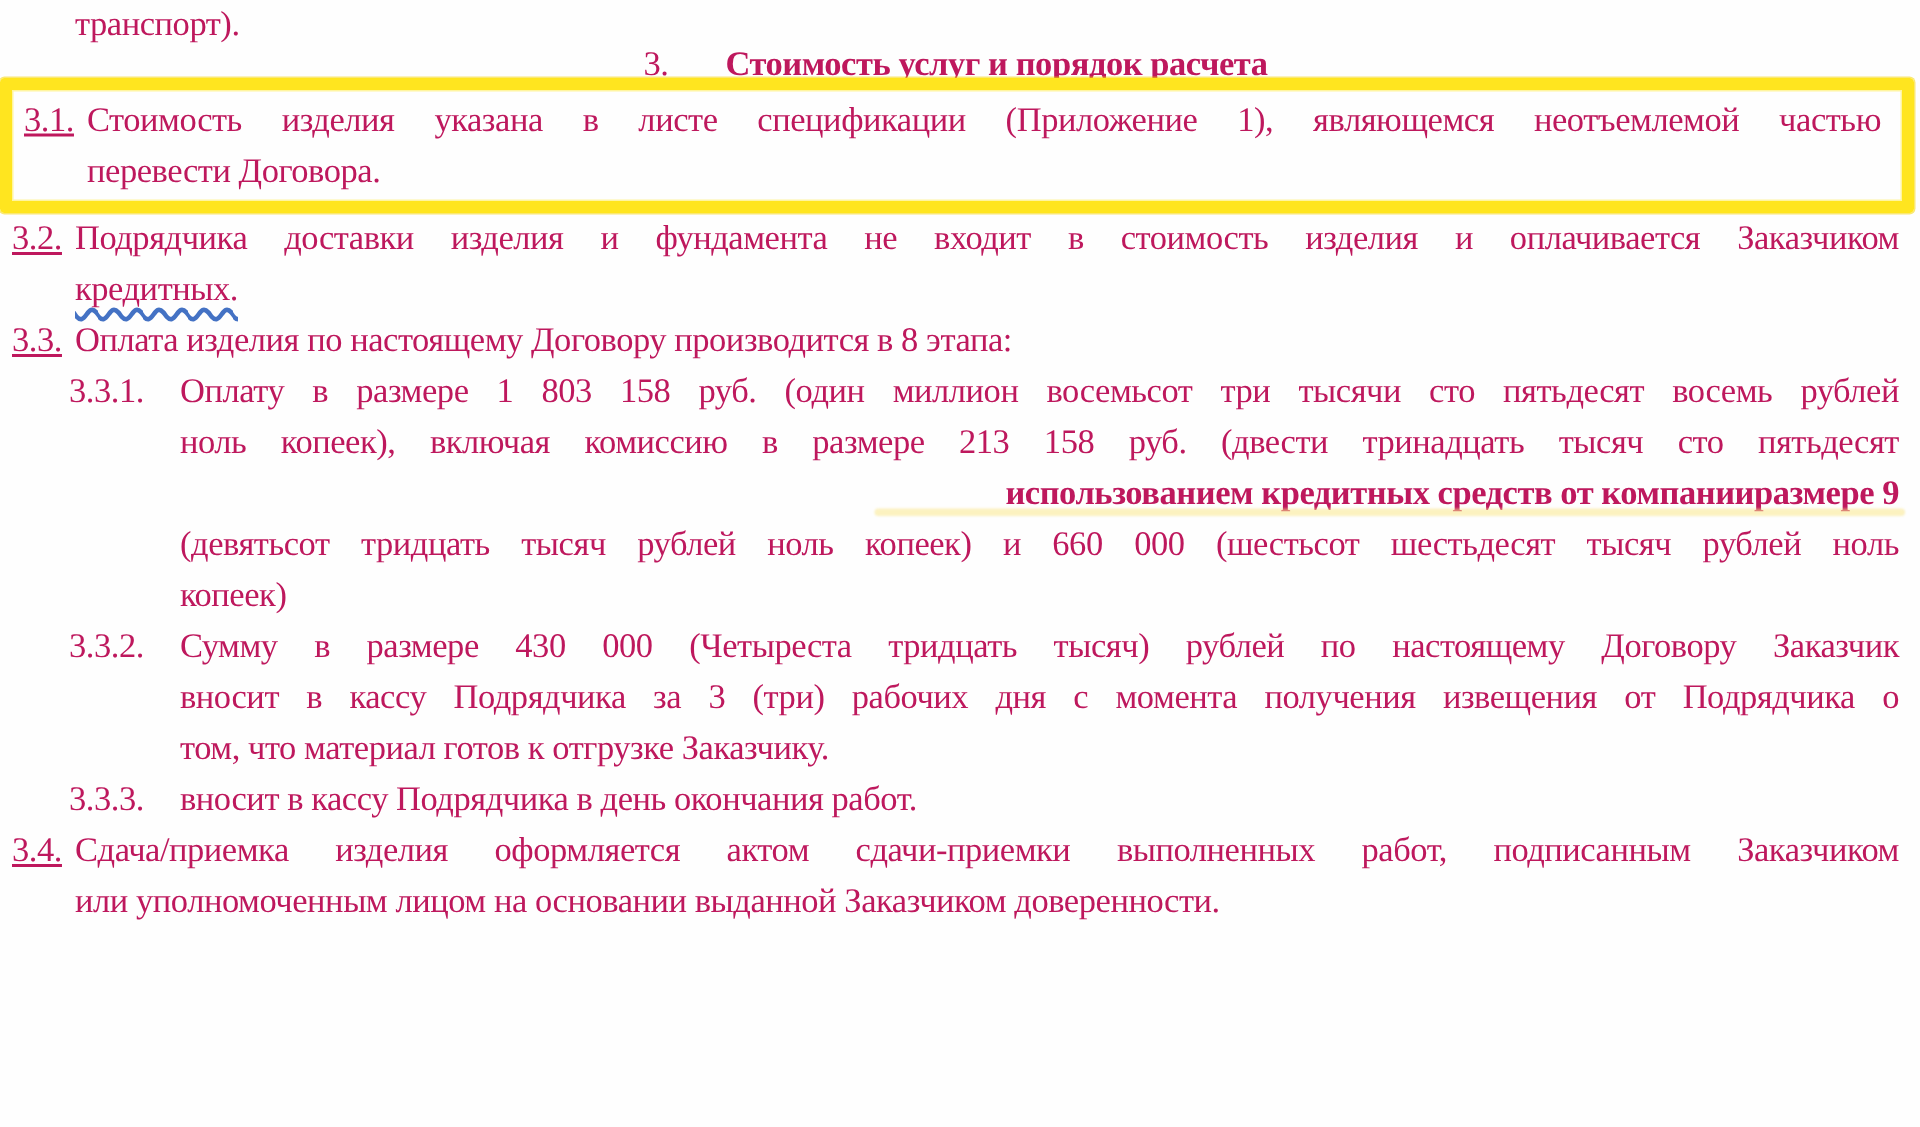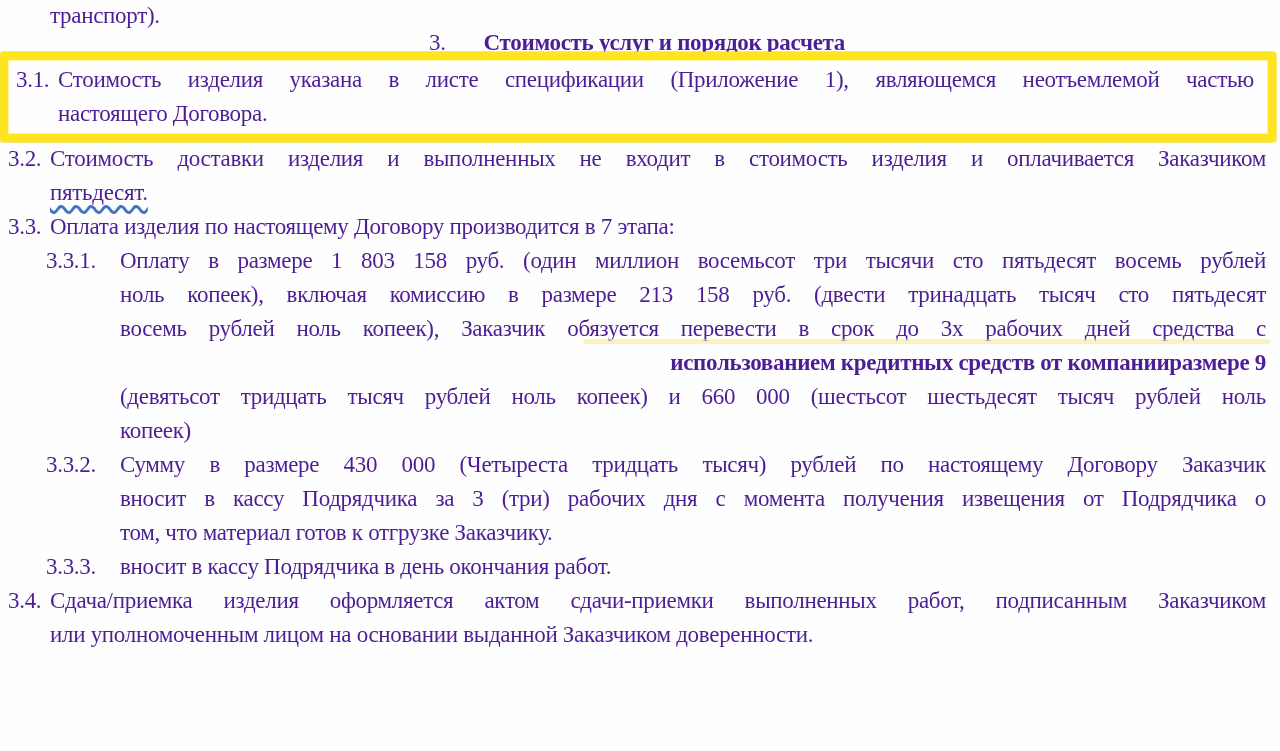--- a/index.html
+++ b/index.html
@@ -4,21 +4,21 @@
 <style>
   * { margin: 0; padding: 0; box-sizing: border-box; }
   html, body { background: #ffffff; }
   .page {
     position: relative;
     width: 1280px;
     height: 751px;
     background: #fefefe;
     font-family: "Liberation Serif", "DejaVu Serif", serif;
     font-size: 23px;
-    color: #4c1d95;
+    color: #be185d;
     letter-spacing: -0.3px;
     overflow: hidden;
     padding: 2px 14px 0 8px;
   }
   .frag-line {
     padding-left: 42px;
     line-height: 28px;
     text-align: left;
   }
   .heading-line {
@@ -33,21 +33,21 @@
     position: relative;
     margin-left: -8px;
     margin-right: -10px;
     border: 8px solid #ffe51f;
     border-radius: 3px;
     box-shadow: 0 0 0 1px rgba(246,213,0,.55), inset 0 0 0 1px rgba(255,244,150,.9);
     padding: 3px 14px 3px 8px;
   }
 
   .clause { position: relative; padding-left: 42px; }
-  .clause .cnum { position: absolute; left: 0; top: 0; line-height: 34px; }
+  .clause .cnum { position: absolute; left: 0; top: 0; line-height: 34px; text-decoration: underline; }
   .subclause { position: relative; padding-left: 112px; }
   .subclause .cnum { position: absolute; left: 38px; top: 0; line-height: 34px; }
 
   .tline {
     line-height: 34px;
     text-align: justify;
     text-align-last: justify;
   }
   .tline.last {
     text-align: left;
@@ -85,41 +85,40 @@
   <div class="frag-line">транспорт).</div>
 
   <div class="heading-line">
     <span class="heading-num">3.</span><span class="heading-title">Стоимость услуг и порядок расчета</span>
   </div>
 
   <div class="hl-box">
     <div class="clause">
       <span class="cnum">3.1.</span>
       <div class="tline">Стоимость изделия указана в листе спецификации (Приложение 1), являющемся неотъемлемой частью</div>
-      <div class="tline last">настоящего Договора.</div>
+      <div class="tline last">перевести Договора.</div>
     </div>
   </div>
 
   <div class="clause">
     <span class="cnum">3.2.</span>
-    <div class="tline">Стоимость доставки изделия и выполненных не входит в стоимость изделия и оплачивается Заказчиком</div>
-    <div class="tline last"><span class="misspelled">пятьдесят.</span></div>
+    <div class="tline">Подрядчика доставки изделия и фундамента не входит в стоимость изделия и оплачивается Заказчиком</div>
+    <div class="tline last"><span class="misspelled">кредитных.</span></div>
   </div>
 
   <div class="clause">
     <span class="cnum">3.3.</span>
-    <div class="tline last">Оплата изделия по настоящему Договору производится в 7 этапа:</div>
+    <div class="tline last">Оплата изделия по настоящему Договору производится в 8 этапа:</div>
   </div>
 
   <div class="subclause">
     <span class="cnum">3.3.1.</span>
     <div class="residue"></div>
     <div class="tline">Оплату в размере 1 803 158 руб. (один миллион восемьсот три тысячи сто пятьдесят восемь рублей</div>
     <div class="tline">ноль копеек), включая комиссию в размере 213 158 руб. (двести тринадцать тысяч сто пятьдесят</div>
-    <div class="tline">восемь рублей ноль копеек), Заказчик обязуется перевести в срок до 3х рабочих дней средства с</div>
     <div class="gap-line">
       <span>использованием кредитных средств от компании</span>
       <span></span>
       <span>размере 9</span>
     </div>
     <div class="tline">(девятьсот тридцать тысяч рублей ноль копеек) и 660 000 (шестьсот шестьдесят тысяч рублей ноль</div>
     <div class="tline last">копеек)</div>
   </div>
 
   <div class="subclause">

